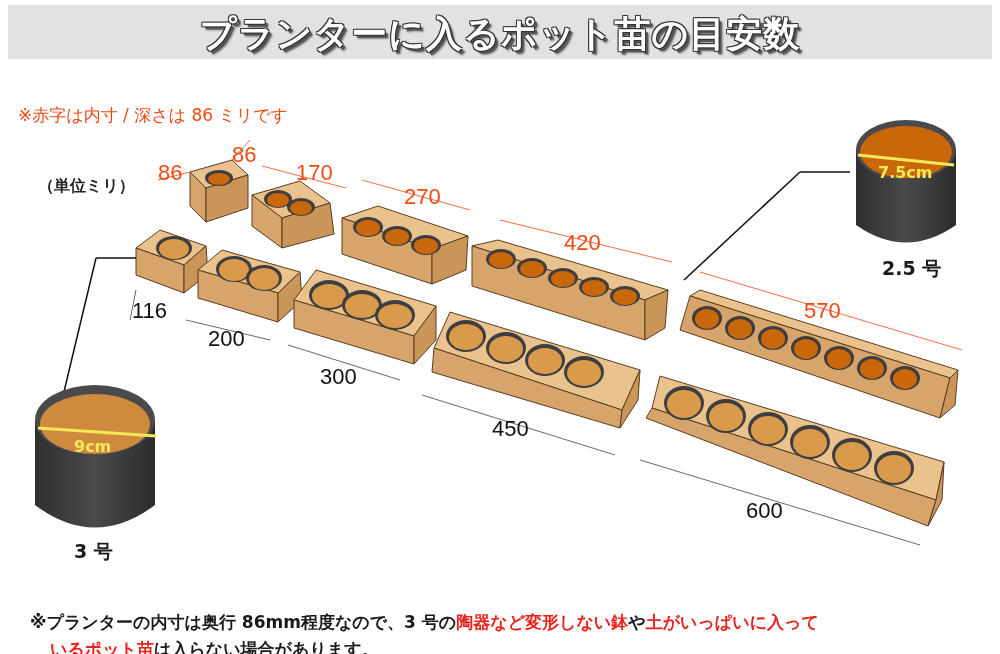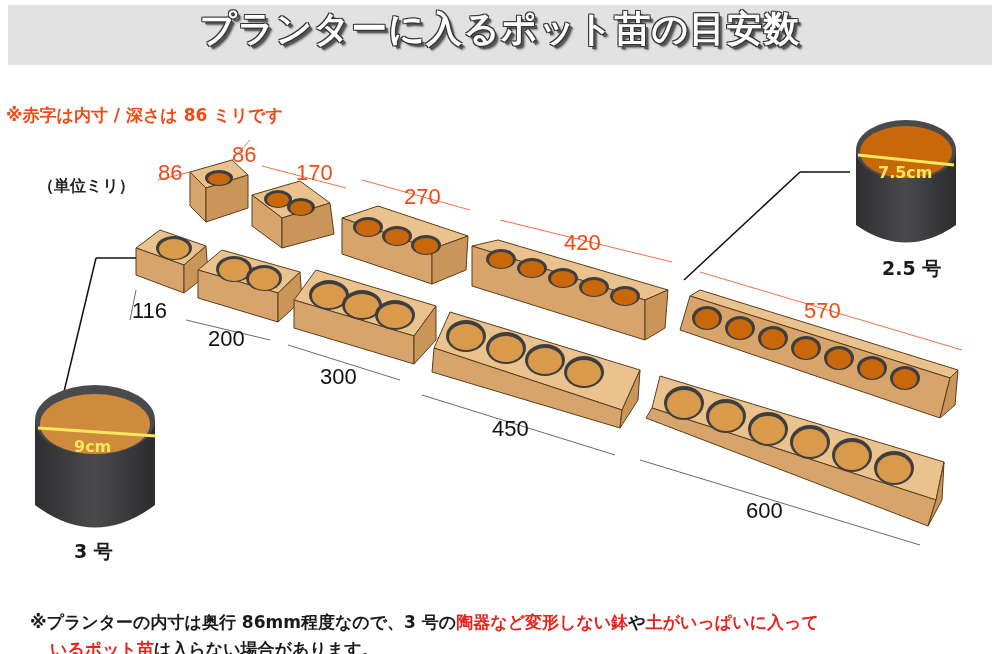--- a/index.html
+++ b/index.html
@@ -1,27 +1,27 @@
 <!DOCTYPE html>
 <html><head>
 <meta charset="utf-8">
 <style>
   * { box-sizing: border-box; margin: 0; padding: 0; }
   html, body { width: 1000px; height: 654px; background: #ffffff; overflow: hidden; }
   body { position: relative; font-family: "DejaVu Sans", sans-serif; }
   .header {
-    position: absolute; left: 8px; top: 5px; width: 984px; height: 60px;
-    background: #e3e2e2; display: flex; align-items: flex-start; justify-content: center;
+    position: absolute; left: 8px; top: 5px; width: 984px; height: 54px;
+    background: #e3e2e2; display: flex; align-items: flex-end; justify-content: center;
   }
   .header-title {
     font-family: "DejaVu Sans", sans-serif; font-weight: bold; font-size: 36px; color: #ffffff;
     letter-spacing: 1px;
     text-shadow: -1px -1px 0 #333, 1px -1px 0 #333, -1px 1px 0 #333, 1px 1px 0 #333, 3px 3px 0 #555, 4px 4px 2px #777;
   }
-  .note-red { position: absolute; left: 6px; top: 104px; font-size: 17px; font-weight: bold; color: #f04a14; }
+  .note-red { position: absolute; left: 18px; top: 104px; font-size: 17px; font-weight: normal; color: #f04a14; }
   .note-unit { position: absolute; left: 38px; top: 132px; font-size: 16px; font-weight: bold; color: #222; margin-top: 44px; }
   .scene { position: absolute; left: 0; top: 0; width: 1000px; height: 654px; }
   .dim-red { font-family: "Liberation Sans", sans-serif; fill: #f04a14; font-size: 22px; }
   .dim-black { font-family: "Liberation Sans", sans-serif; fill: #111; font-size: 22px; }
   .pot-label { font-family: "DejaVu Sans", sans-serif; font-weight: bold; fill: #1a1a1a; font-size: 19px; }
   .pot-size { font-family: "DejaVu Sans", sans-serif; font-weight: bold; fill: #f5e85a; font-size: 16px; }
   .footer { position: absolute; left: 30px; top: 609px; font-size: 17px; font-weight: bold; color: #1a1a1a; line-height: 27px; }
   .footer .red { color: #e8231e; }
   .footer .line2 { padding-left: 20px; }
 </style>

